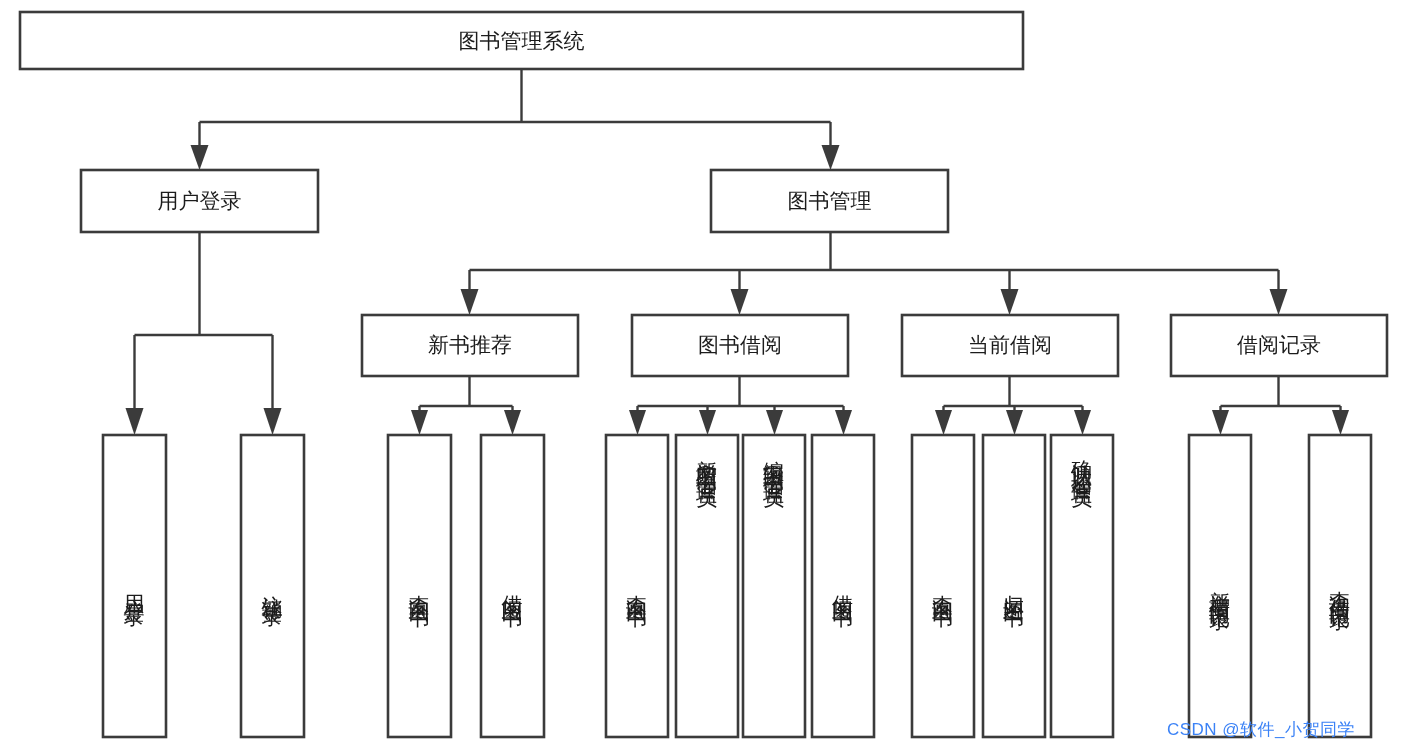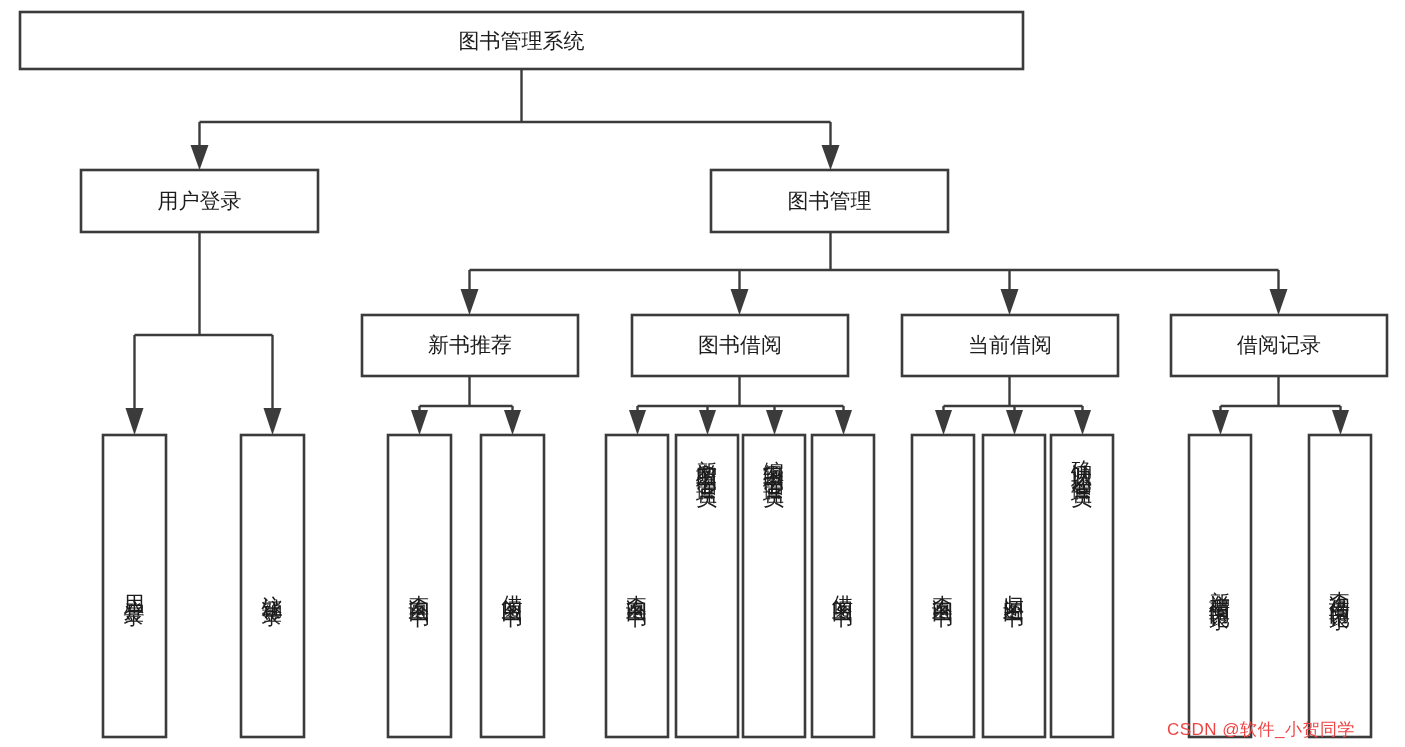--- a/index.html
+++ b/index.html
@@ -65,21 +65,21 @@
     letter-spacing: 4px;
     color: #1c1c1c;
     white-space: nowrap;
   }
   .watermark {
     position: absolute;
     right: 14px;
     bottom: 6px;
     font-family: "Liberation Sans", sans-serif;
     font-size: 17px;
-    color: #ef4444;
+    color: #3b82f6;
     letter-spacing: 0.5px;
     white-space: nowrap;
   }
 </style>
 </head>
 <body>
 
 <div id="diagram-root">
 
   <svg id="tree-svg" viewBox="0 0 1405 747">

